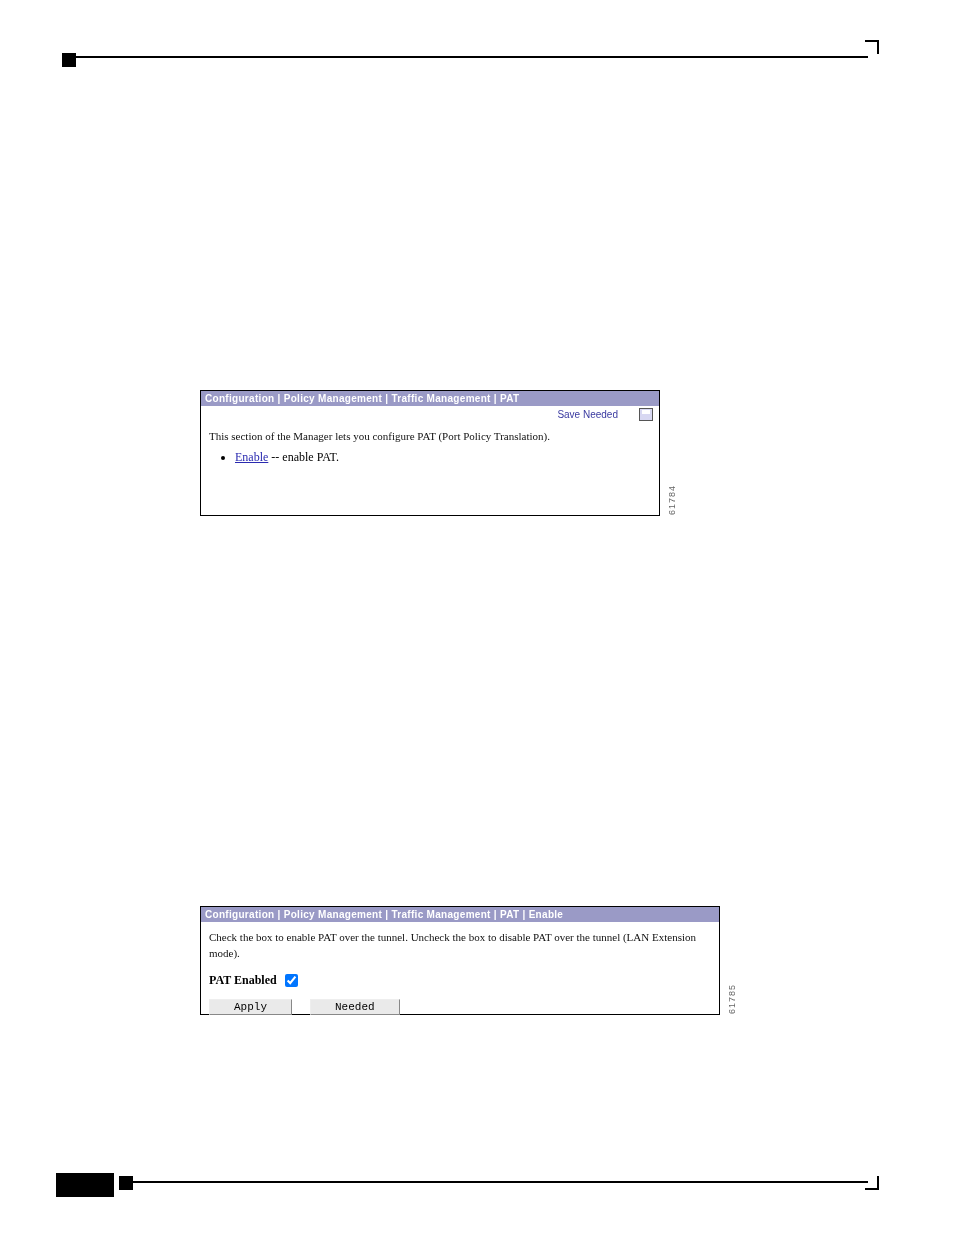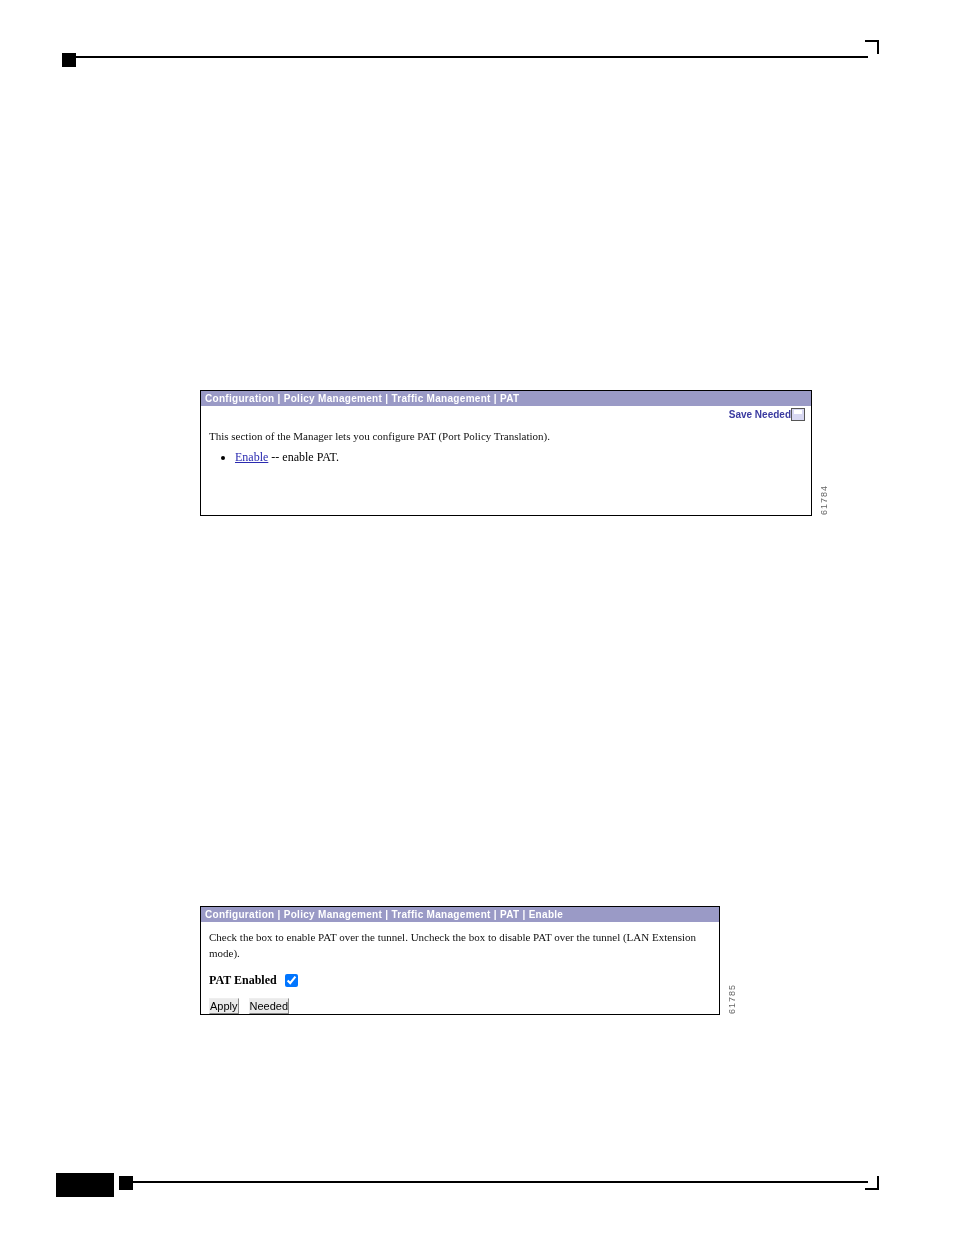--- a/index.html
+++ b/index.html
@@ -72,21 +72,21 @@
     width: 58px;
     height: 24px;
     background: #000;
   }
   .panel {
     position: absolute;
     left: 200px;
     border: 1px solid #000;
     background: #fff;
   }
-  .panel1 { top: 390px; width: 612px; height: 126px; }
+  .panel1 { top: 390px; width: 460px; height: 126px; }
   .panel2 { top: 906px; width: 520px; height: 109px; }
   .sidelabel {
     position: absolute;
     right: -18px;
     bottom: 0;
     font-family: Arial, sans-serif;
     font-size: 9px;
     color: #666;
     writing-mode: vertical-rl;
     transform: rotate(180deg);
@@ -103,23 +103,23 @@
   }
   .saverow {
     display: flex;
     justify-content: flex-end;
     align-items: center;
     padding: 2px 6px;
   }
   .save-link {
     font-family: Arial, sans-serif;
     font-size: 10px;
-    font-weight: bold;
+    font-weight: normal;
     color: #3a3aa0;
-    margin-right: 0;
+    margin-right: 21px;
   }
   .save-icon {
     width: 14px;
     height: 13px;
     border: 1px solid #555;
     background: #d8d8f2;
     display: inline-block;
     position: relative;
   }
   .save-icon::before {
@@ -149,24 +149,24 @@
   .lnk { color: #2a2ab0; text-decoration: underline; }
   .lbl {
     font-family: "Times New Roman", serif;
     font-weight: bold;
     font-size: 12px;
     padding-left: 8px;
   }
   .cbx { vertical-align: middle; margin-left: 4px; }
   .btnrow { padding: 6px 8px; }
   .btn {
-    font-family: Liberation Sans, sans-serif;
+    font-family: Liberation Mono, monospace;
     font-size: 11px;
-    padding: 1px 0;
-    margin-right: 6px;
+    padding: 1px 24px;
+    margin-right: 14px;
     background: #eaeaea;
     border: 1px solid #888;
     border-top-color: #eee;
     border-left-color: #eee;
   }
 </style>
 </head>
 <body>
 
 <div class="page">

